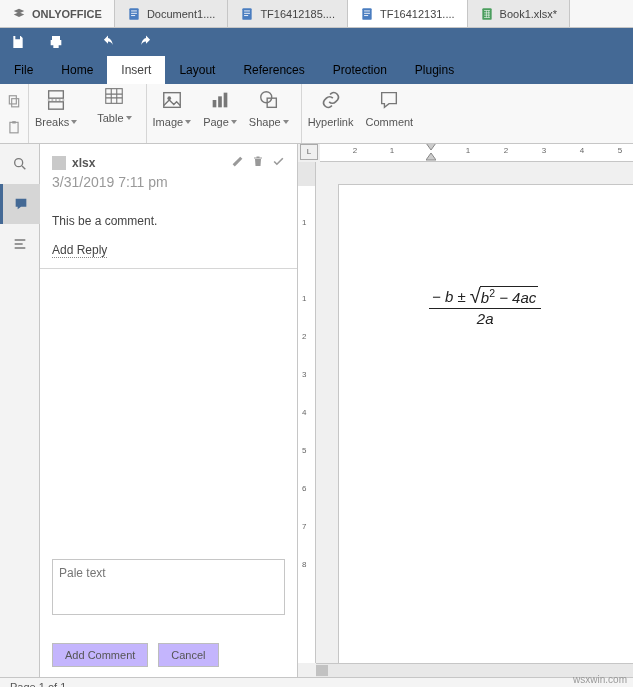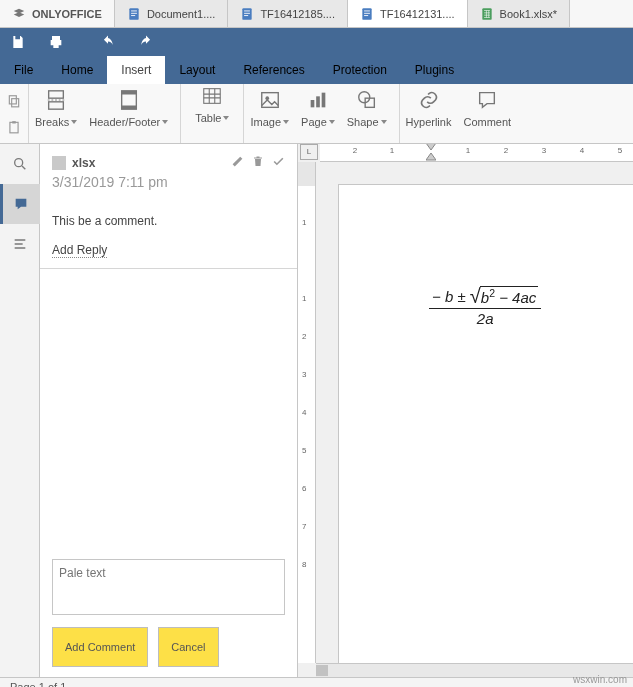--- a/index.html
+++ b/index.html
@@ -48,21 +48,21 @@
 .avatar { width:14px; height:14px; background:#c9c9c9; }
 .author { font-size:12px; font-weight:bold; color:#555; }
 .actions { margin-left:auto; display:flex; gap:8px; }
 .date { font-size:14px; color:#999; margin-bottom:24px; }
 .ctext { font-size:12px; color:#444; margin-bottom:12px; }
 .add-reply { font-size:12px; color:#444; border-bottom:1px dotted #888; cursor:pointer; display:inline-block; }
 
 .reply-box { position:absolute; bottom:10px; left:12px; right:12px; }
 .reply-box textarea { width:100%; height:56px; border:1px solid #c6c6c6; font-size:12px; color:#999; padding:6px; resize:none; font-family:inherit; }
 .reply-btns { display:flex; gap:10px; margin-top:8px; }
-.reply-btns button { font-size:11px; padding:13px 12px; border:1px solid #bdbdbd; background:#fde047; color:#555; cursor:pointer; }
+.reply-btns button { font-size:11px; padding:5px 12px; border:1px solid #bdbdbd; background:#c4b5fd; color:#555; cursor:pointer;margin-top:16px; }
 
 .doc-area { flex:1; background:#f0f0f0; position:relative; overflow:hidden; }
 .hruler { position:absolute; top:0; left:22px; right:0; height:18px; background:#fff; border-bottom:1px solid #c6c6c6; font-size:8px; color:#666; }
 .hruler .num { position:absolute; top:2px; font-size:8px; color:#666; transform:translateX(-50%); }
 .hruler .Lbox { position:absolute; left:-20px; top:0; width:18px; height:16px; border:1px solid #aaa; font-size:8px; text-align:center; line-height:14px; color:#666; }
 .indent-marker { position:absolute; top:-1px; width:10px; height:10px; }
 .indent-marker svg { display:block; }
 .vruler { position:absolute; top:18px; left:0; width:18px; bottom:14px; background:#fff; border-right:1px solid #c6c6c6; font-size:8px; color:#666; }
 .vruler .vgray { position:absolute; left:0; right:0; top:0; height:24px; background:#e6e6e6; }
 .vruler .num { position:absolute; left:4px; font-size:8px; transform:translateY(-50%); }
@@ -178,33 +178,20 @@
   <div class="ribbon-btn">
     <div class="ico">
         <svg width="22" height="22" viewBox="0 0 24 24">
           <rect x="4" y="2" width="16" height="8" fill="none" stroke="#777" stroke-width="1.5"></rect>
           <rect x="4" y="14" width="16" height="8" fill="none" stroke="#777" stroke-width="1.5"></rect>
           <path d="M3 12h18" stroke="#777" stroke-dasharray="2 2"></path>
         </svg>
       </div>
     <div class="lbl">
         <span>Breaks</span>
-        <span class="caret"></span>
-      </div>
-  </div>
-  <div class="ribbon-btn sep" style="border-right:1px solid #d6d6d6;padding-right:12px">
-    <div class="ico">
-        <svg width="22" height="22" viewBox="0 0 24 24">
-          <rect x="4" y="2" width="16" height="20" fill="none" stroke="#777" stroke-width="1.5"></rect>
-          <rect x="4" y="2" width="16" height="4" fill="#777"></rect>
-          <rect x="4" y="18" width="16" height="4" fill="#777"></rect>
-        </svg>
-      </div>
-    <div class="lbl">
-        <span>Header/Footer</span>
         <span class="caret"></span>
       </div>
   </div>
   <div class="ribbon-btn sep" style="border-right:1px solid #d6d6d6;padding:0 14px">
     <div class="ico">
         <svg width="22" height="22" viewBox="0 0 24 24" fill="none" stroke="#777" stroke-width="1.2">
           <rect x="3" y="4" width="18" height="16"></rect>
           <path d="M3 10h18M3 14h18M9 4v16M15 4v16"></path>
         </svg>
       </div>

